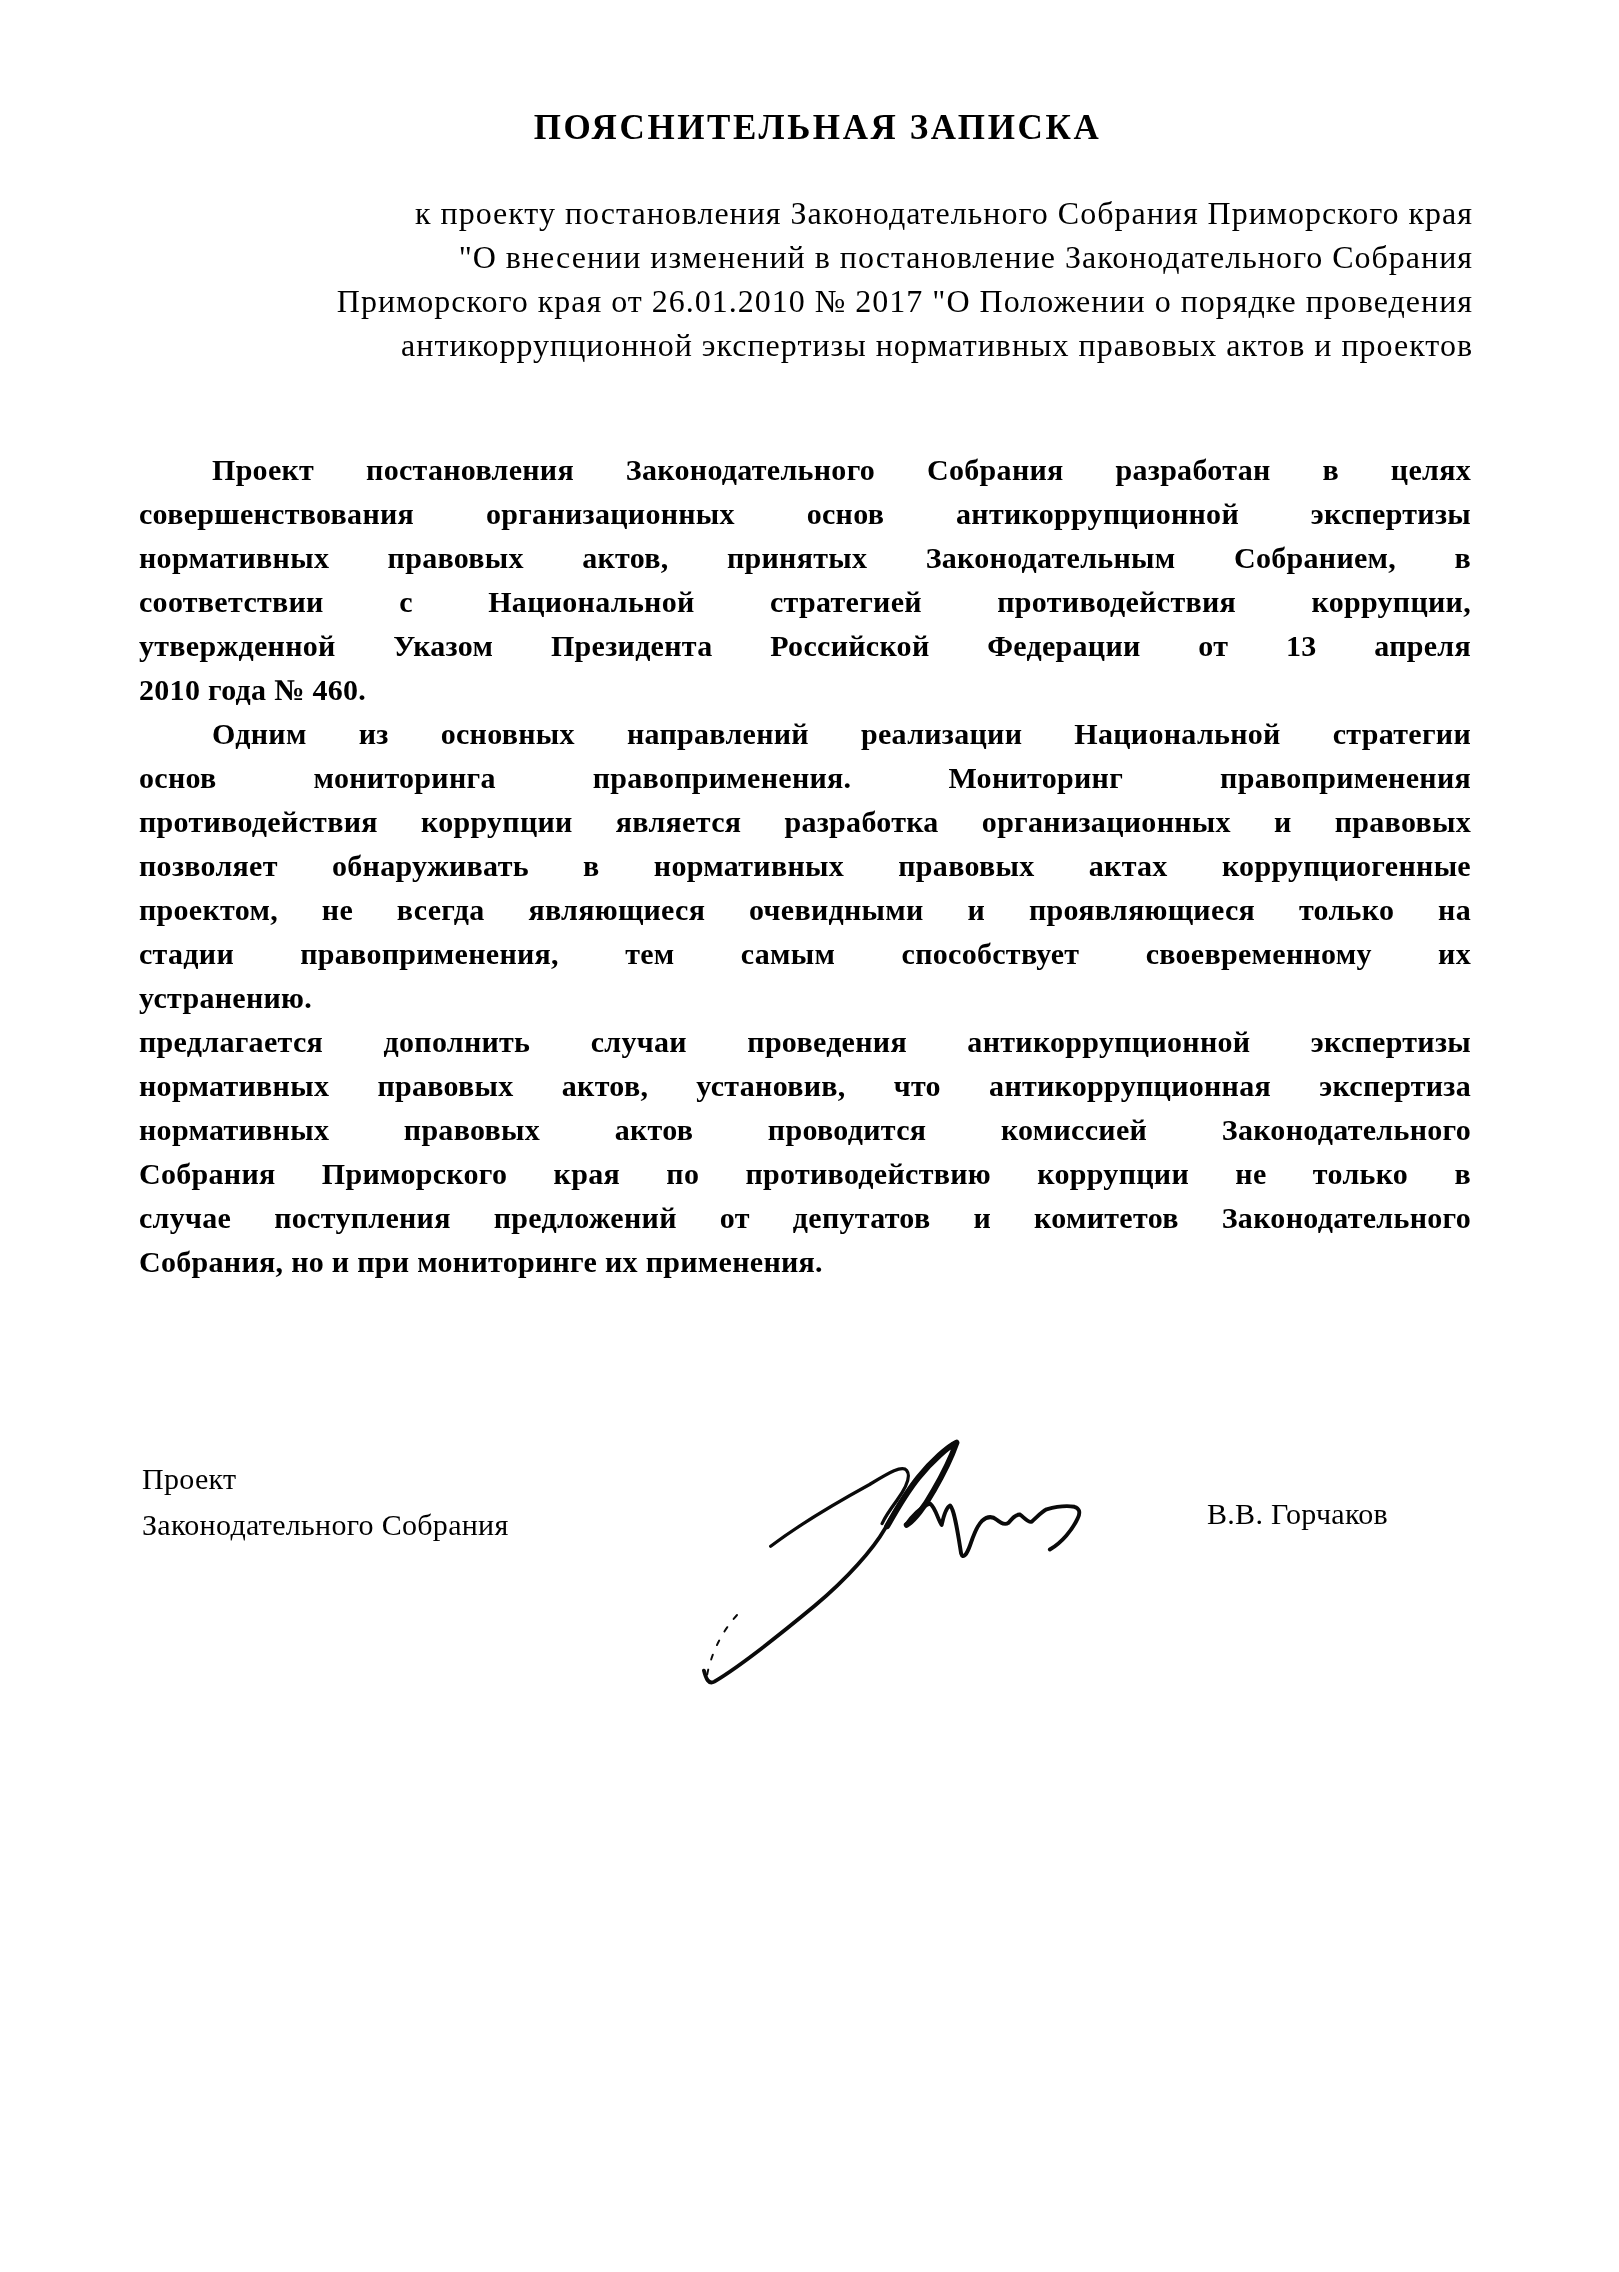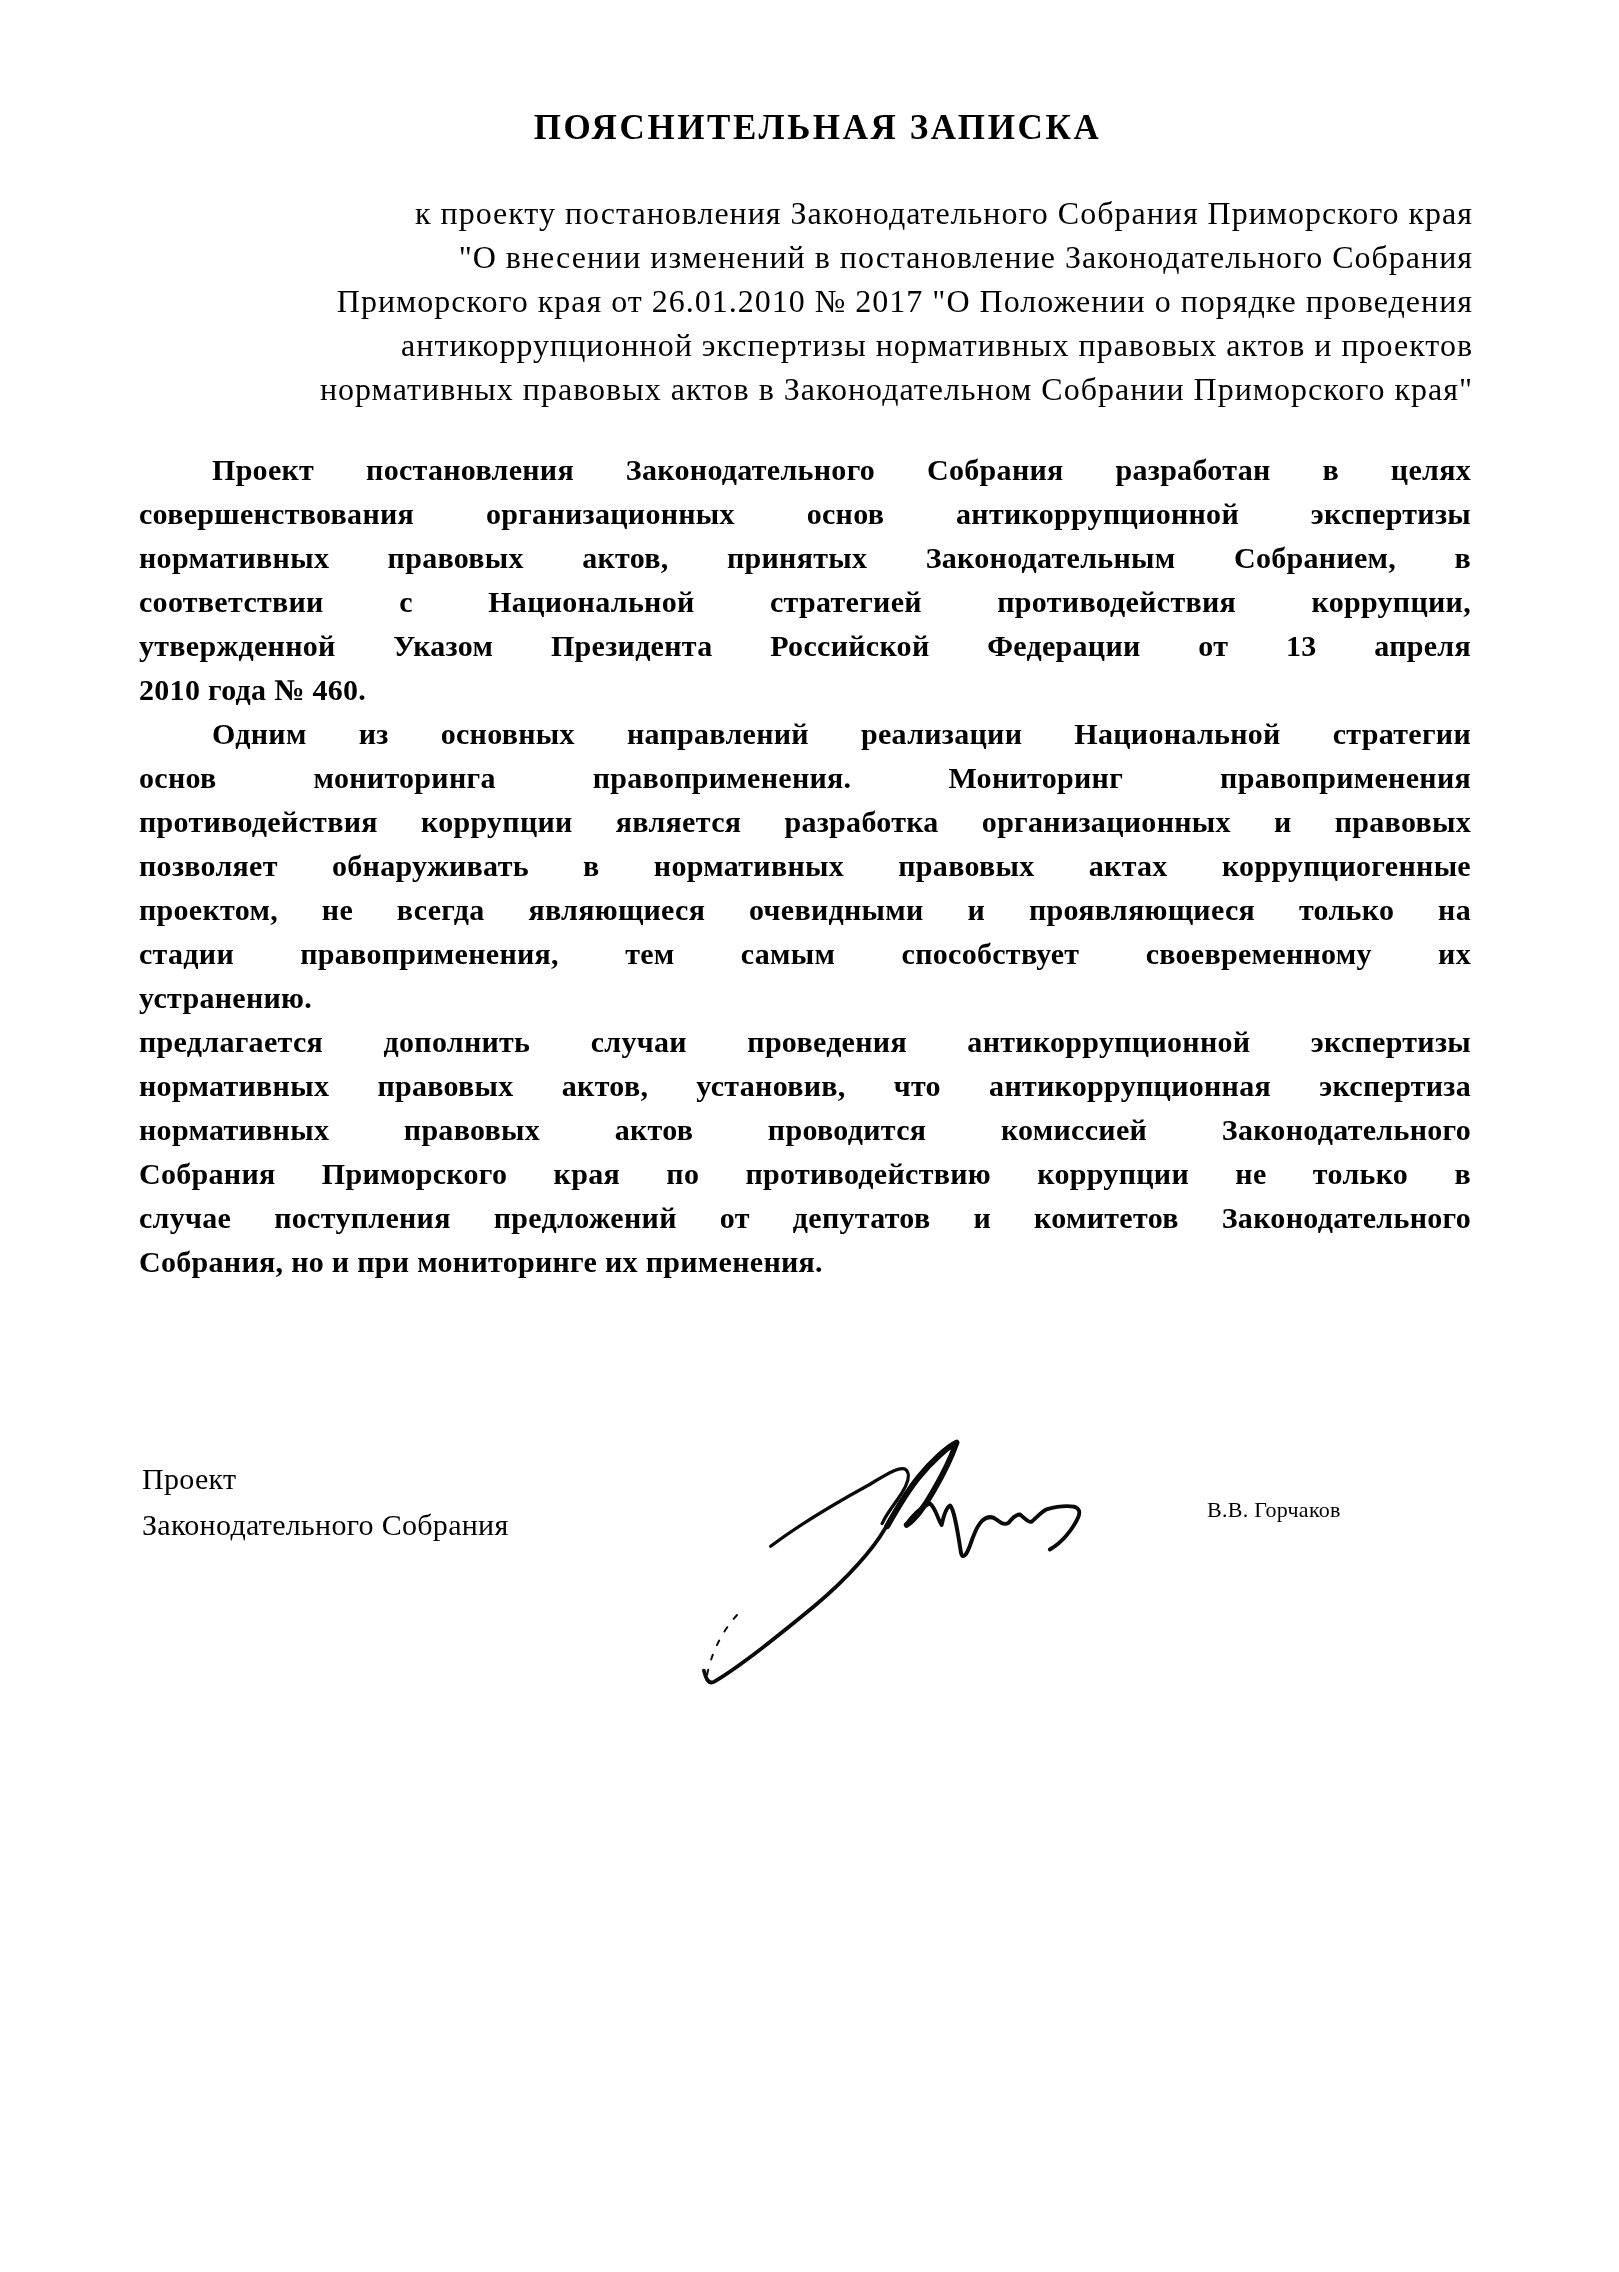--- a/index.html
+++ b/index.html
@@ -56,21 +56,21 @@
     top: 1456px;
     left: 142px;
     font-size: 30px;
     line-height: 46px;
     letter-spacing: 0.3px;
   }
   .sig-name {
     position: absolute;
     top: 1497px;
     left: 1207px;
-    font-size: 22px;
+    font-size: 30px;
     letter-spacing: 0.3px;
   }
   .signature-svg {
     position: absolute;
     top: 1418px;
     left: 680px;
     width: 421px;
     height: 298px;
   }
   .signature-svg path {
@@ -85,21 +85,20 @@
 
 <div class="page">
 
   <h1 class="title">ПОЯСНИТЕЛЬНАЯ ЗАПИСКА</h1>
 
   <div class="subtitle">
     <div>к проекту постановления Законодательного Собрания Приморского края</div>
     <div>"О внесении изменений в постановление Законодательного Собрания</div>
     <div>Приморского края от 26.01.2010 № 2017 "О Положении о порядке проведения</div>
     <div>антикоррупционной экспертизы нормативных правовых актов и проектов</div>
-    <div>нормативных правовых актов в Законодательном Собрании Приморского края"</div>
   </div>
 
   <div class="body-text">
     <div class="par-line first">Проект постановления Законодательного Собрания разработан в целях</div>
     <div class="par-line">совершенствования организационных основ антикоррупционной экспертизы</div>
     <div class="par-line">нормативных правовых актов, принятых Законодательным Собранием, в</div>
     <div class="par-line">соответствии с Национальной стратегией противодействия коррупции,</div>
     <div class="par-line">утвержденной Указом Президента Российской Федерации от 13 апреля</div>
     <div class="par-line last">2010 года № 460.</div>
 

